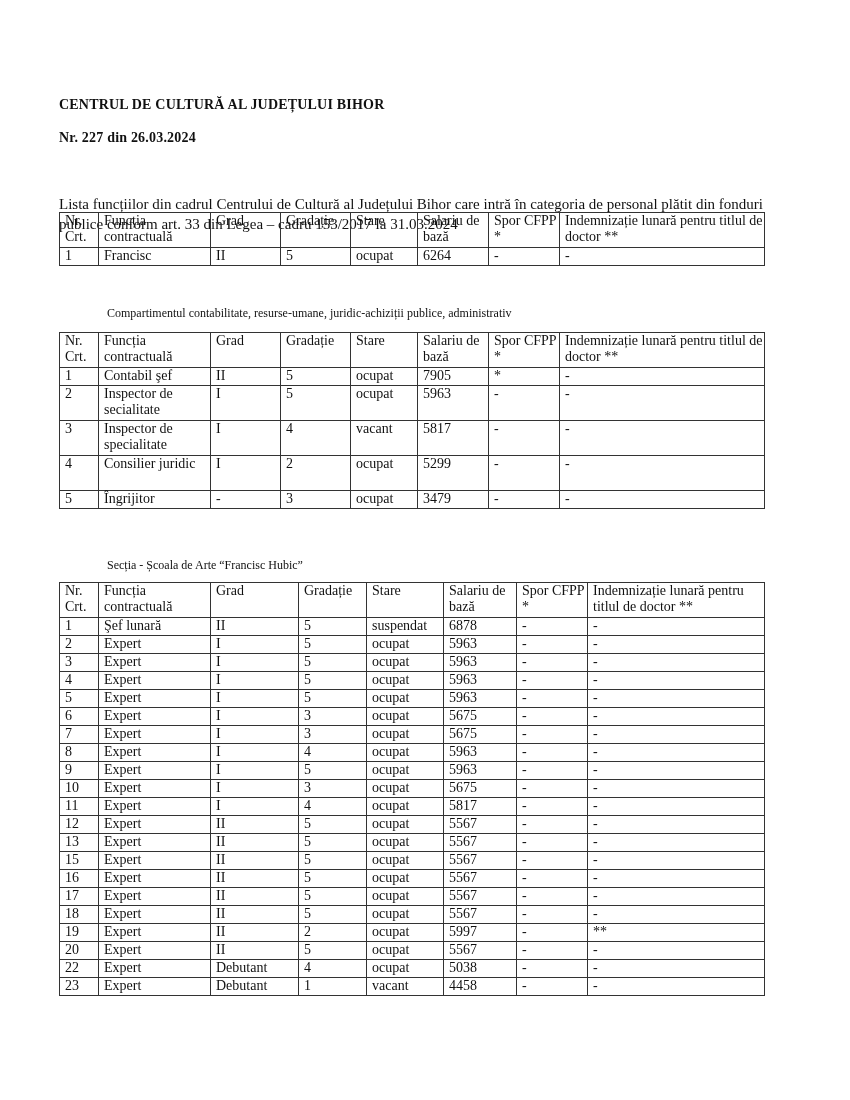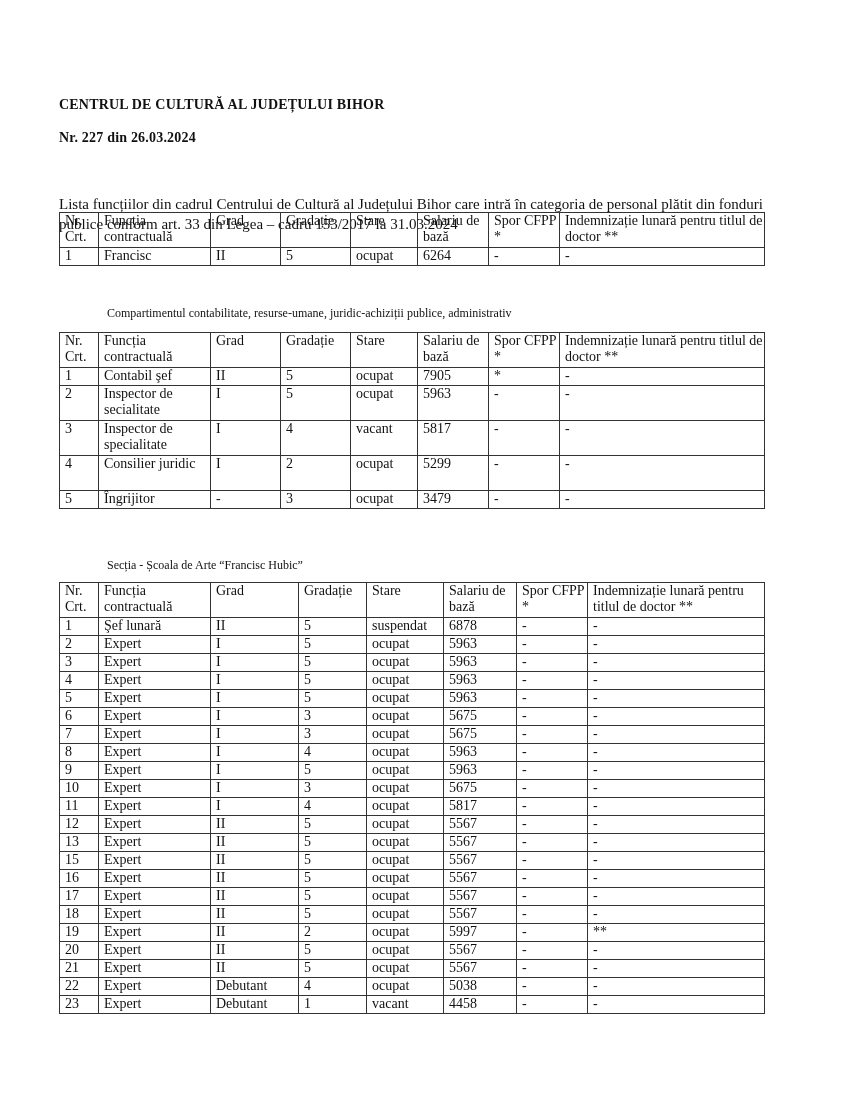--- a/index.html
+++ b/index.html
@@ -350,30 +350,20 @@
         <td>20</td>
         <td>Expert</td>
         <td>II</td>
         <td>5</td>
         <td>ocupat</td>
         <td>5567</td>
         <td>-</td>
         <td>-</td>
       </tr>
       <tr>
-        <td>21</td>
-        <td>Expert</td>
-        <td>II</td>
-        <td>5</td>
-        <td>ocupat</td>
-        <td>5567</td>
-        <td>-</td>
-        <td>-</td>
-      </tr>
-      <tr>
         <td>22</td>
         <td>Expert</td>
         <td>Debutant</td>
         <td>4</td>
         <td>ocupat</td>
         <td>5038</td>
         <td>-</td>
         <td>-</td>
       </tr>
       <tr>

